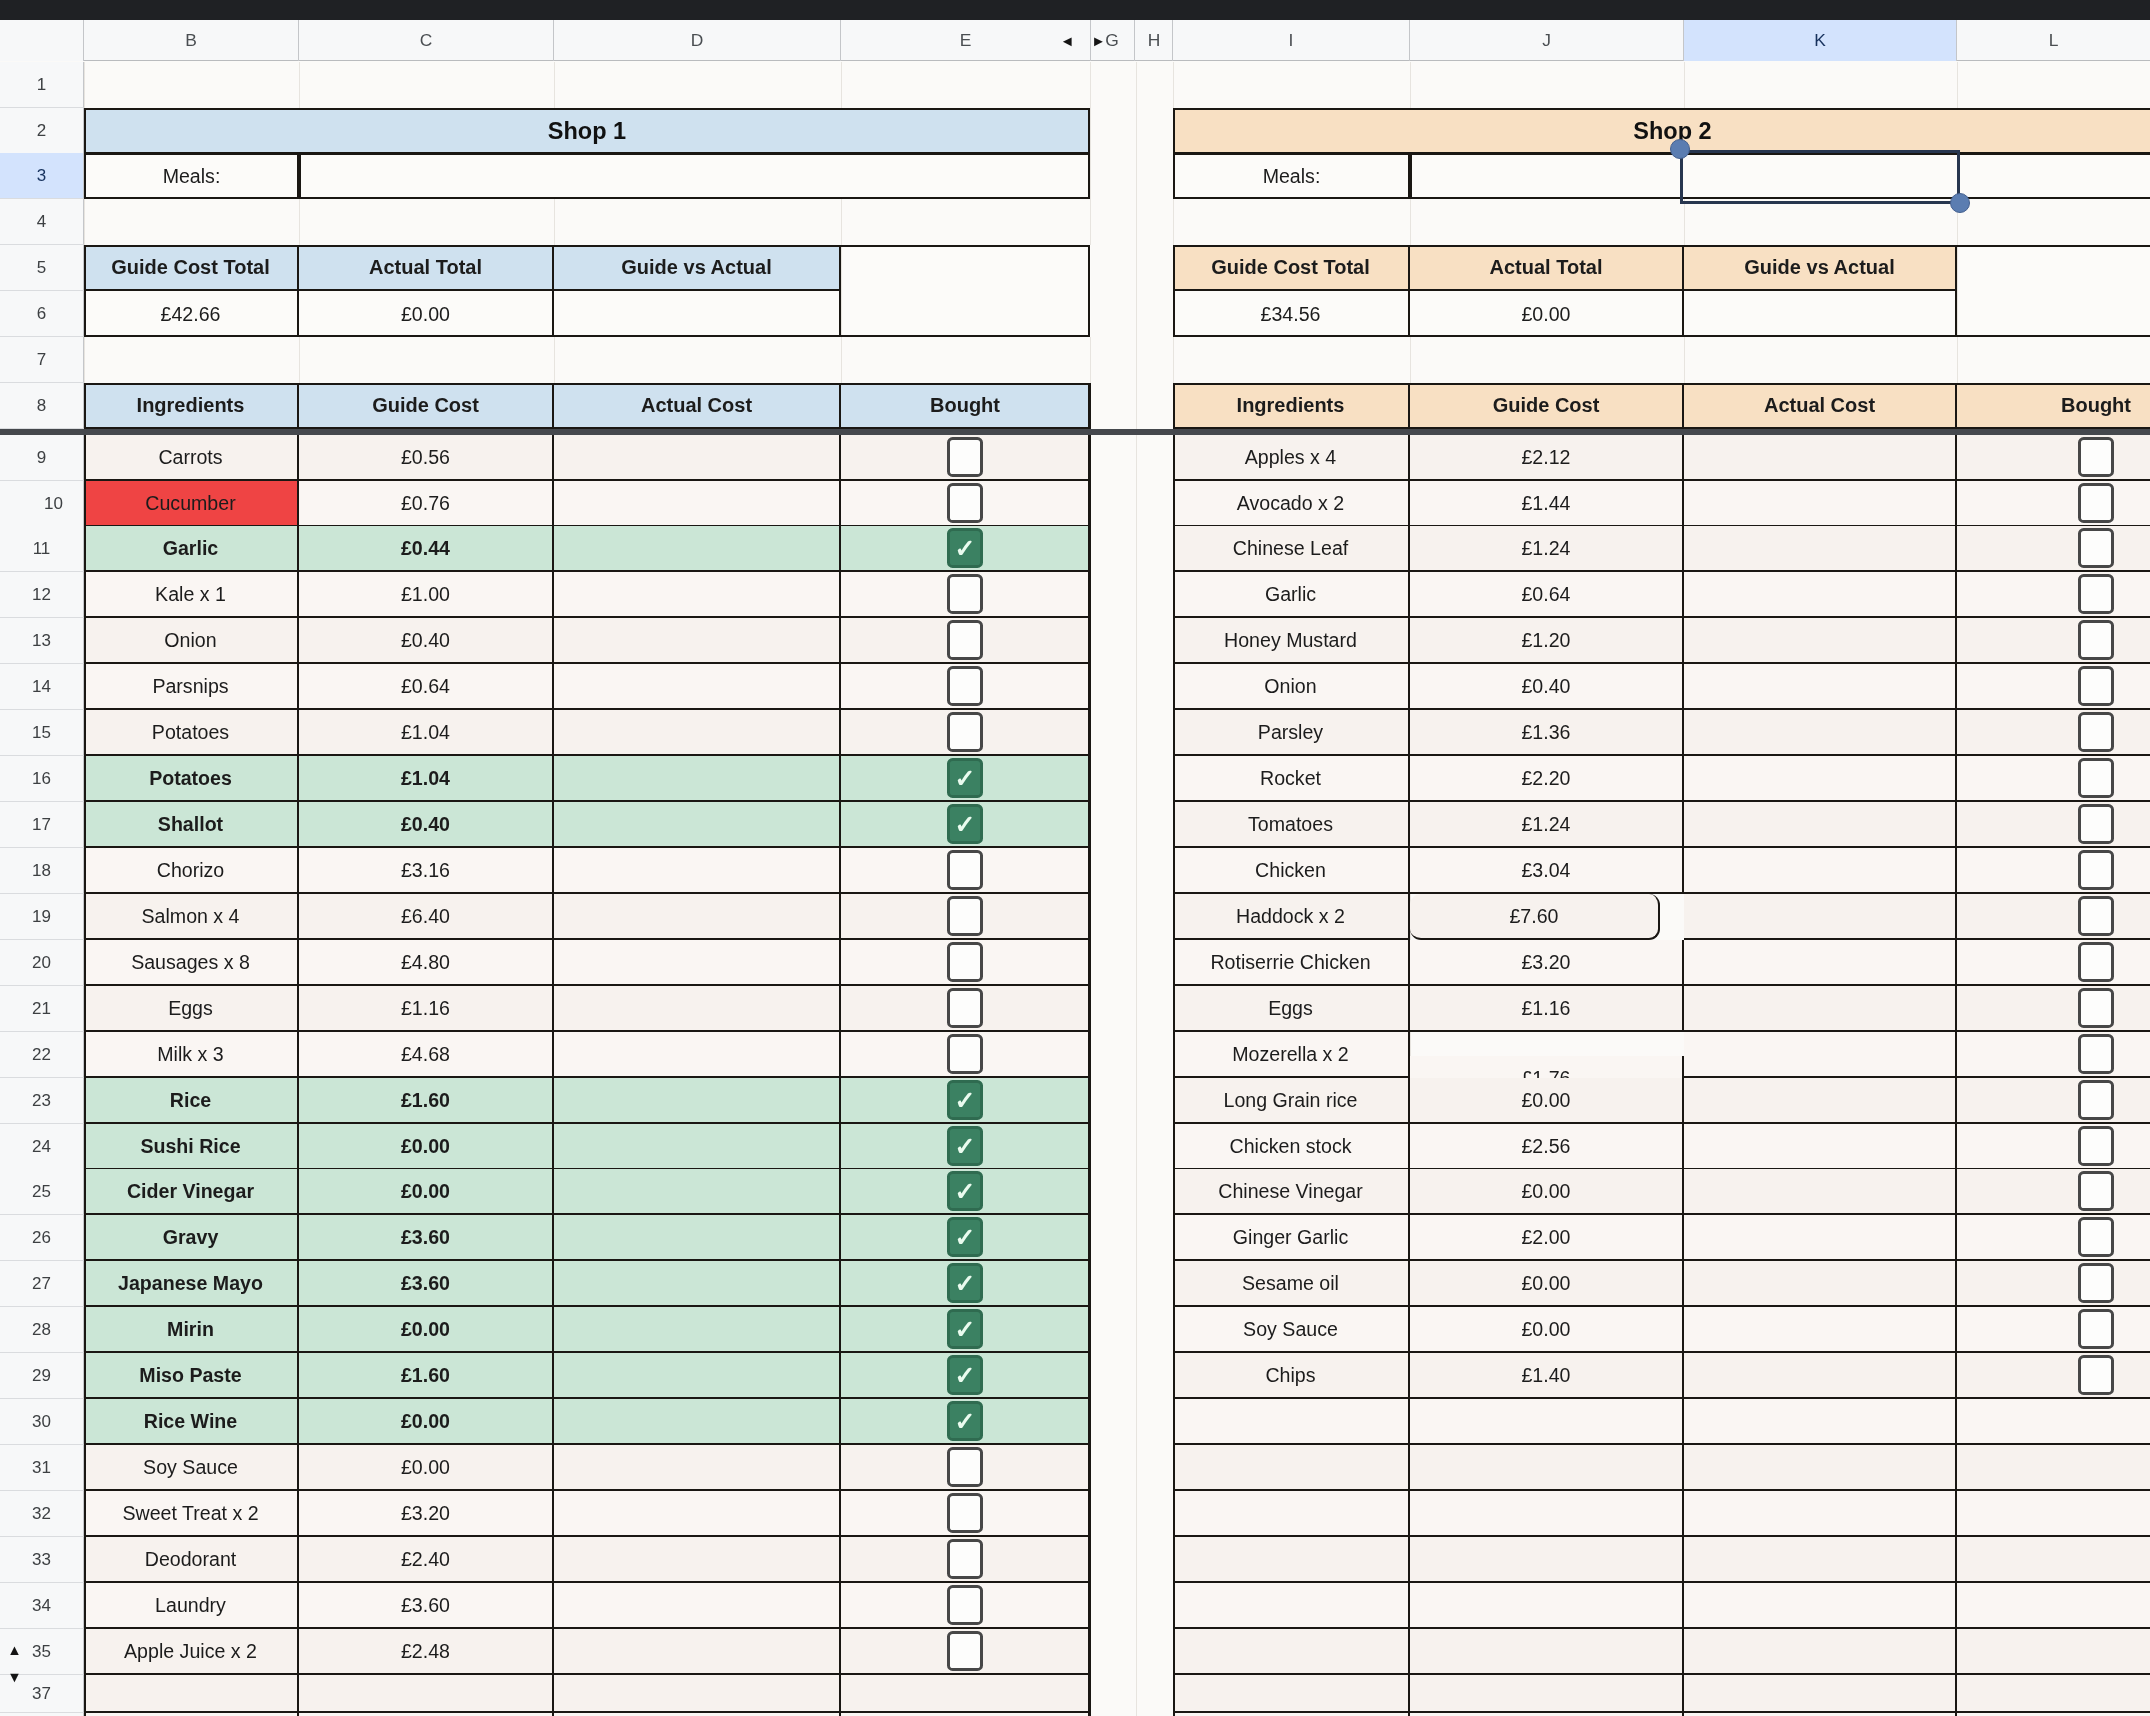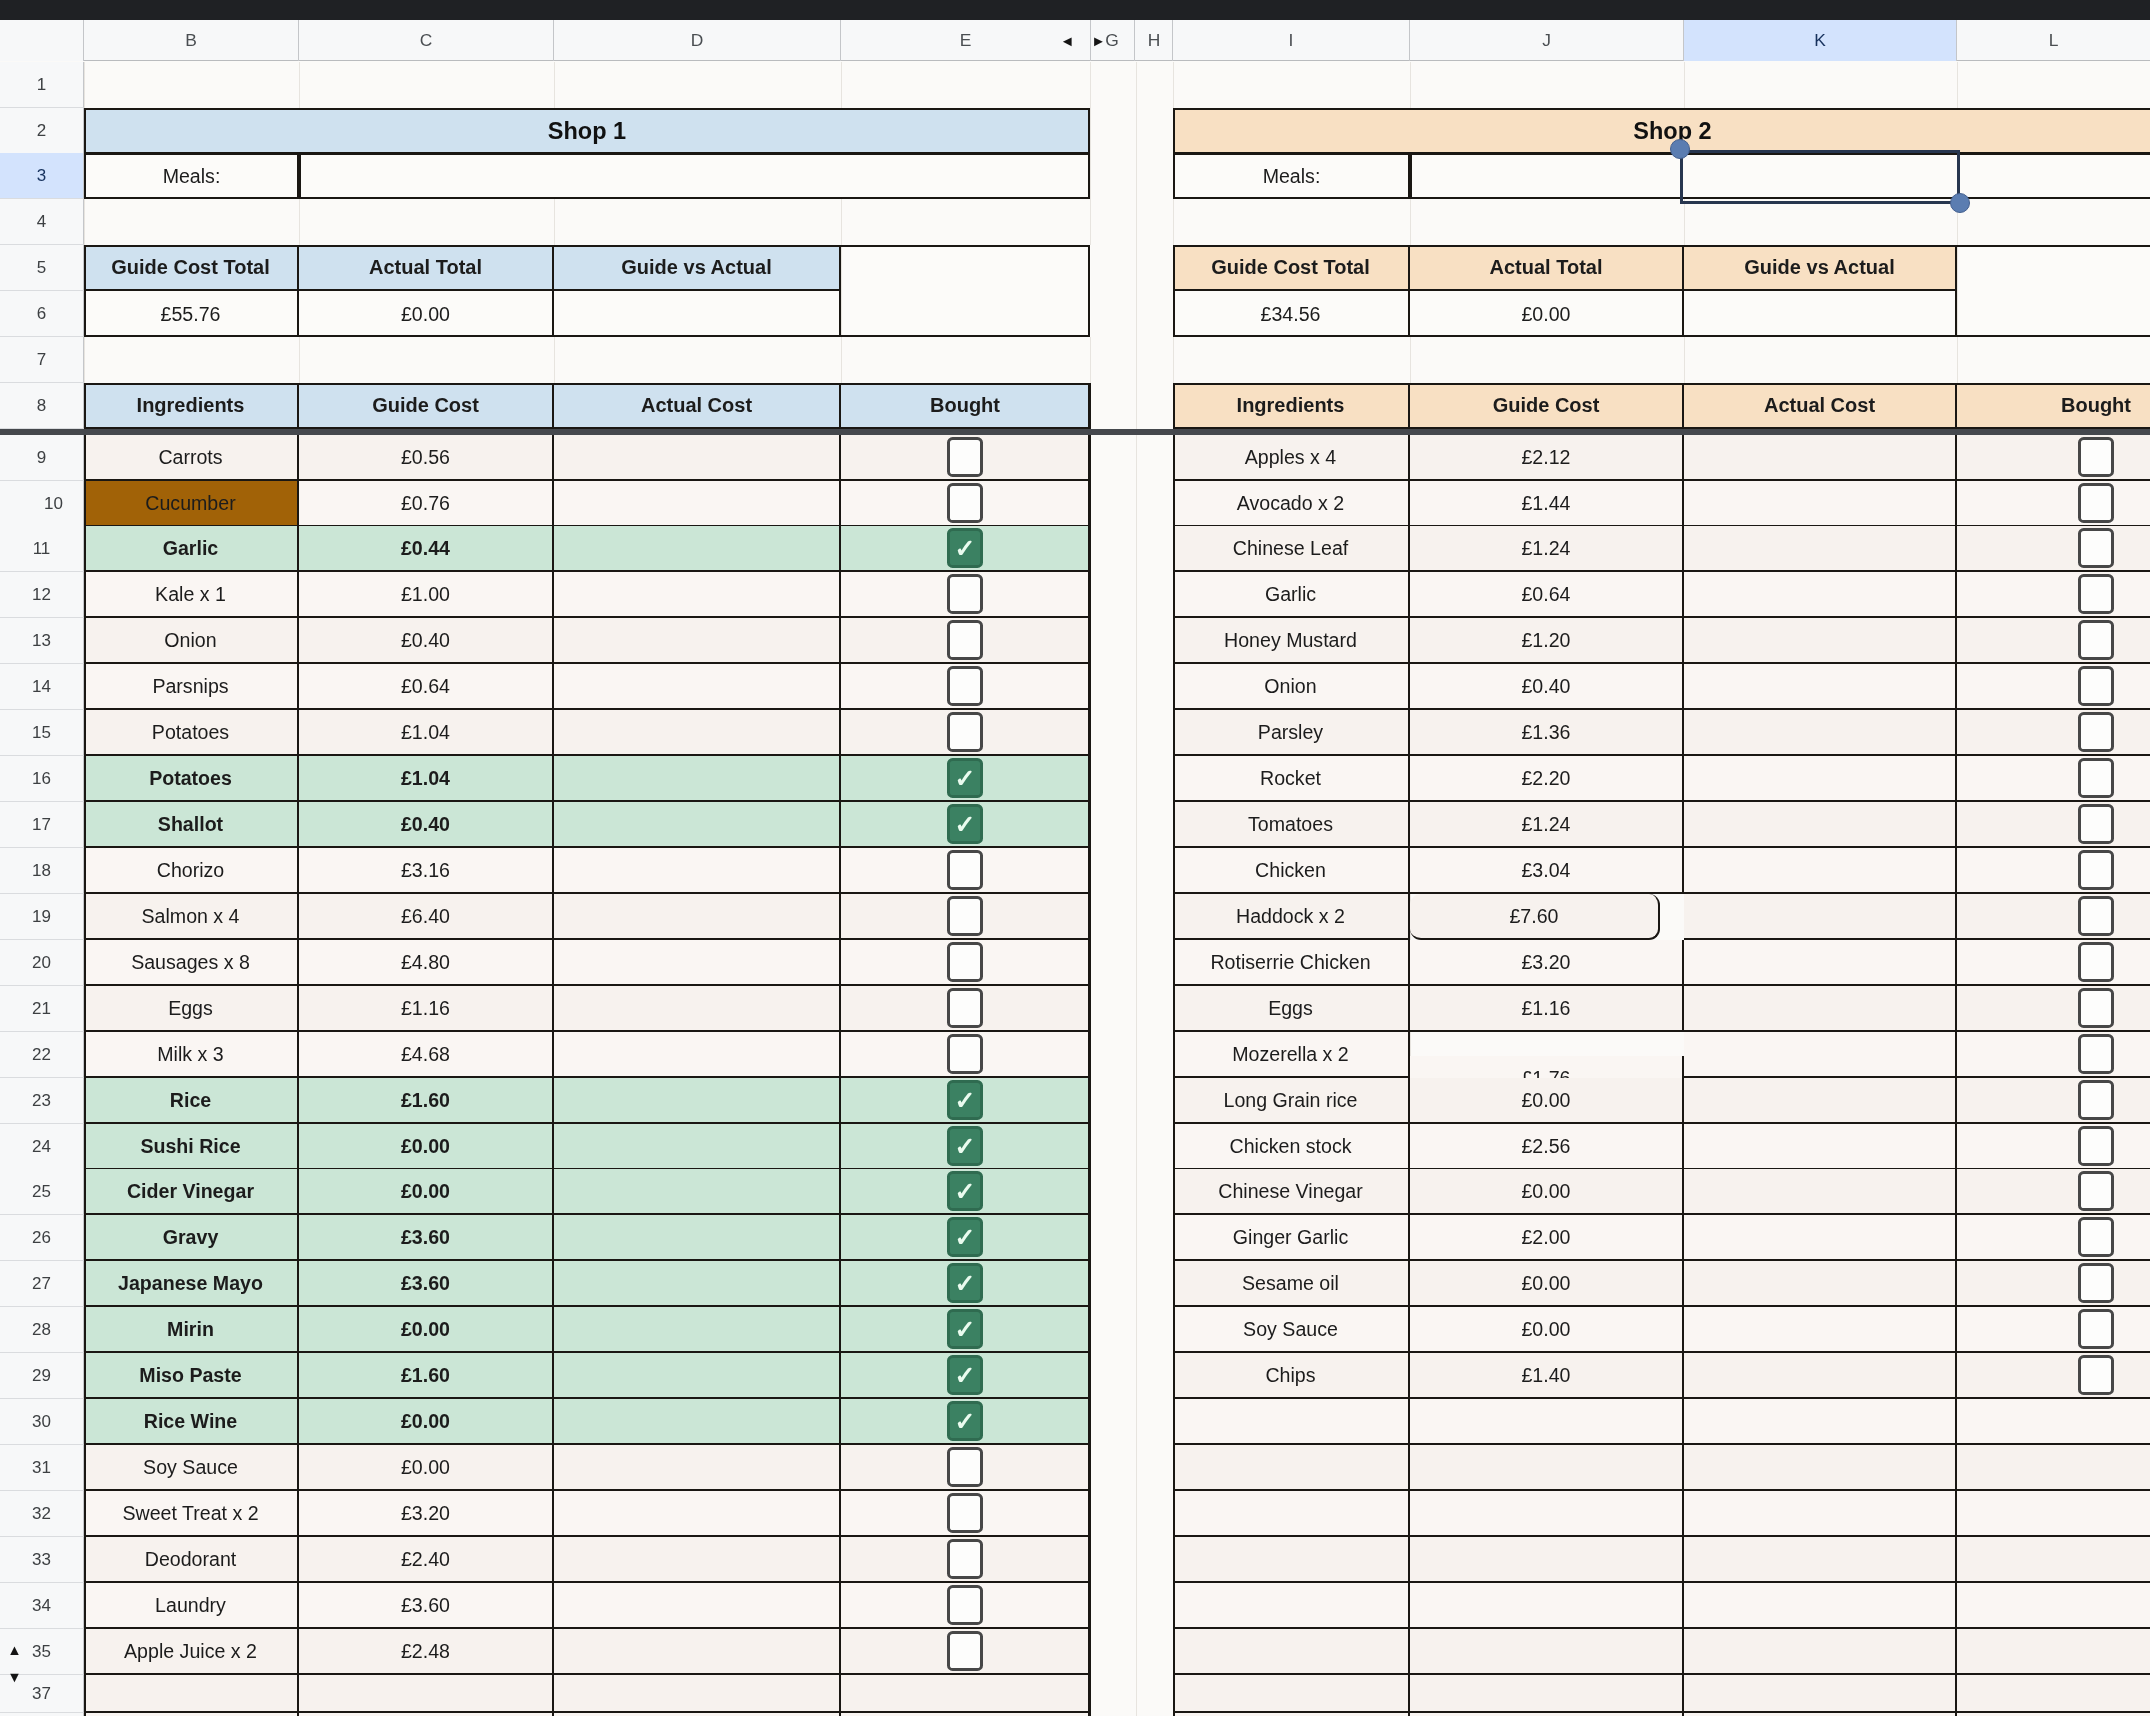--- a/index.html
+++ b/index.html
@@ -162,21 +162,21 @@
     <div class="abs cell hdr-blue" style="left: 84px; top: 383px; width: 215px; height: 46px;">Ingredients</div>
     <div class="abs cell hdr-blue" style="left: 299px; top: 383px; width: 255px; height: 46px;">Guide Cost</div>
     <div class="abs cell hdr-blue" style="left: 554px; top: 383px; width: 287px; height: 46px;">Actual Cost</div>
     <div class="abs cell hdr-blue" style="left: 841px; top: 383px; width: 250px; height: 46px;">Bought</div>
     <div class="abs cell" style="left: 84px; top: 435px; width: 215px; height: 46px; background: rgb(247, 242, 238); font-weight: normal;">Carrots</div>
     <div class="abs cell" style="left: 299px; top: 435px; width: 255px; height: 46px; background: rgb(247, 242, 238); font-weight: normal;">£0.56</div>
     <div class="abs cell" style="left: 554px; top: 435px; width: 287px; height: 46px; background: rgb(247, 242, 238);"></div>
     <div class="abs cell" style="left: 841px; top: 435px; width: 250px; height: 46px; background: rgb(247, 242, 238);">
       <div class="cb"></div>
     </div>
-    <div class="abs cell" style="left: 84px; top: 481px; width: 215px; height: 46px; background: #a16207; font-weight: normal;">Cucumber</div>
+    <div class="abs cell" style="left: 84px; top: 481px; width: 215px; height: 46px; background: #ef4444; font-weight: normal;">Cucumber</div>
     <div class="abs cell" style="left: 299px; top: 481px; width: 255px; height: 46px; background: rgb(250, 246, 243); font-weight: normal;">£0.76</div>
     <div class="abs cell" style="left: 554px; top: 481px; width: 287px; height: 46px; background: rgb(250, 246, 243);"></div>
     <div class="abs cell" style="left: 841px; top: 481px; width: 250px; height: 46px; background: rgb(250, 246, 243);">
       <div class="cb"></div>
     </div>
     <div class="abs cell" style="left: 84px; top: 526px; width: 215px; height: 46px; background: rgb(203, 230, 214); font-weight: bold;">Garlic</div>
     <div class="abs cell" style="left: 299px; top: 526px; width: 255px; height: 46px; background: rgb(203, 230, 214); font-weight: bold;">£0.44</div>
     <div class="abs cell" style="left: 554px; top: 526px; width: 287px; height: 46px; background: rgb(203, 230, 214);"></div>
     <div class="abs cell" style="left: 841px; top: 526px; width: 250px; height: 46px; background: rgb(203, 230, 214);">
       <div class="cb checked">✓</div>
@@ -503,21 +503,21 @@
 <div class="abs cell" id="s1-meals-label" style="left:84px;top:153px;width:215px;height:46px;border:2.8px solid var(--bd);background:#fcfbf9;">Meals:</div>
 <div class="abs" id="s1-meals-box" style="left:299px;top:153px;width:791px;height:46px;border:2.8px solid var(--bd);background:#fcfbf9;"></div>
 
 <div class="abs title-cell" id="s2-title" style="left:1173px;top:108px;width:978px;height:46px;background:#f8e0c3;border-right:none;padding-left:19px;">Shop 2</div>
 <div class="abs cell" id="s2-meals-label" style="left:1173px;top:153px;width:237px;height:46px;border:2.8px solid var(--bd);background:#fcfbf9;">Meals:</div>
 <div class="abs" id="s2-meals-box" style="left:1410px;top:153px;width:741px;height:46px;border:2.8px solid var(--bd);border-right:none;background:#fcfbf9;"></div>
 
 <div class="abs cell hdr-blue" style="left:84px;top:245px;width:215px;height:46px;">Guide Cost Total</div>
 <div class="abs cell hdr-blue" style="left:299px;top:245px;width:255px;height:46px;">Actual Total</div>
 <div class="abs cell hdr-blue" style="left:554px;top:245px;width:287px;height:46px;">Guide vs Actual</div>
-<div class="abs cell" style="left:84px;top:291px;width:215px;height:46px;border-bottom:none;background:#fcfbf9;">£55.76</div>
+<div class="abs cell" style="left:84px;top:291px;width:215px;height:46px;border-bottom:none;background:#fcfbf9;">£42.66</div>
 <div class="abs cell" style="left:299px;top:291px;width:255px;height:46px;border-bottom:none;background:#fcfbf9;">£0.00</div>
 <div class="abs cell" style="left:554px;top:291px;width:287px;height:46px;border-bottom:none;background:#fcfbf9;"></div>
 <div class="abs cell noborder" style="left:843px;top:245px;width:248px;height:92px;background:#fcfbf9;"></div>
 <div class="abs wrap" style="left:84px;top:245px;width:1006px;height:92px;"></div>
 
 <div class="abs cell hdr-peach" style="left:1173px;top:245px;width:237px;height:46px;">Guide Cost Total</div>
 <div class="abs cell hdr-peach" style="left:1410px;top:245px;width:274px;height:46px;">Actual Total</div>
 <div class="abs cell hdr-peach" style="left:1684px;top:245px;width:273px;height:46px;">Guide vs Actual</div>
 <div class="abs cell" style="left:1173px;top:291px;width:237px;height:46px;border-bottom:none;background:#fcfbf9;">£34.56</div>
 <div class="abs cell" style="left:1410px;top:291px;width:274px;height:46px;border-bottom:none;background:#fcfbf9;">£0.00</div>

